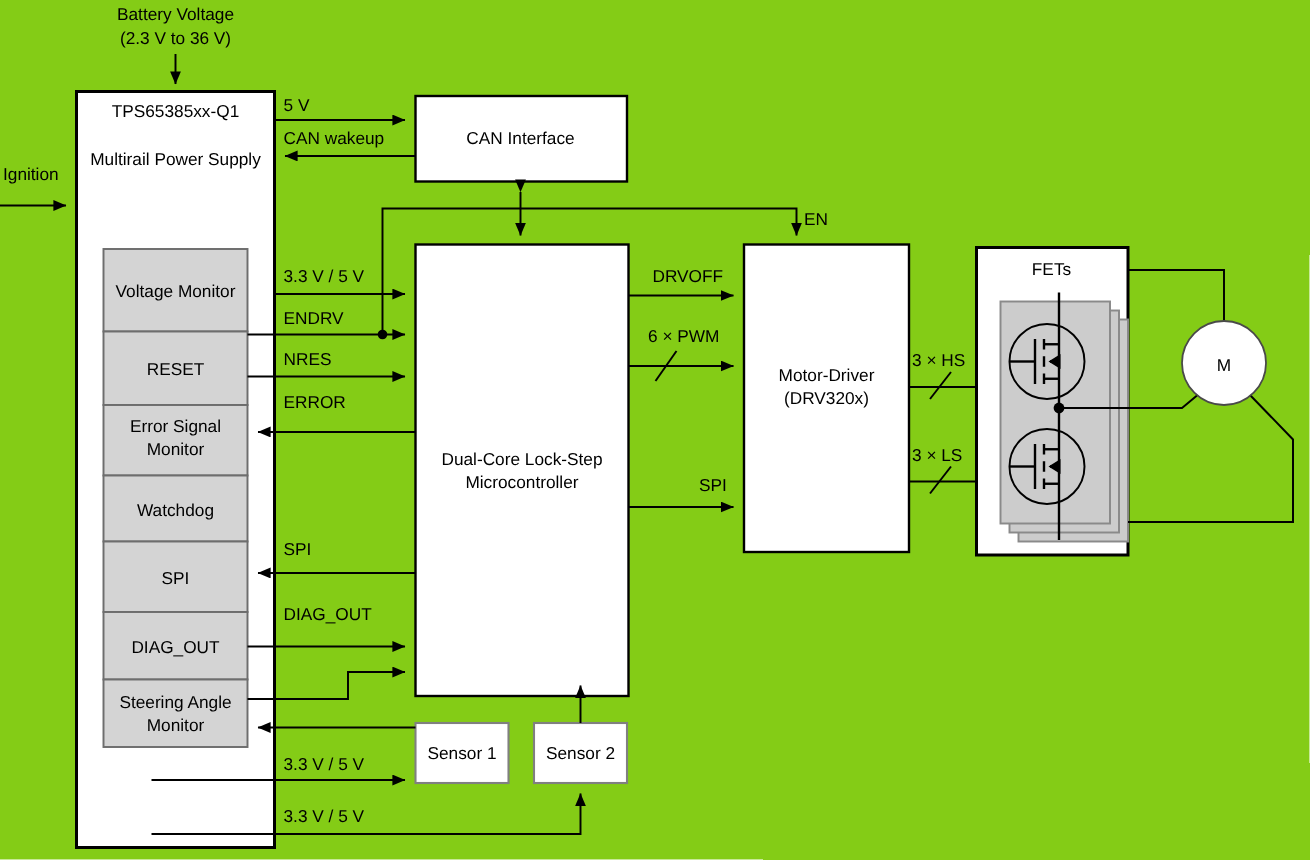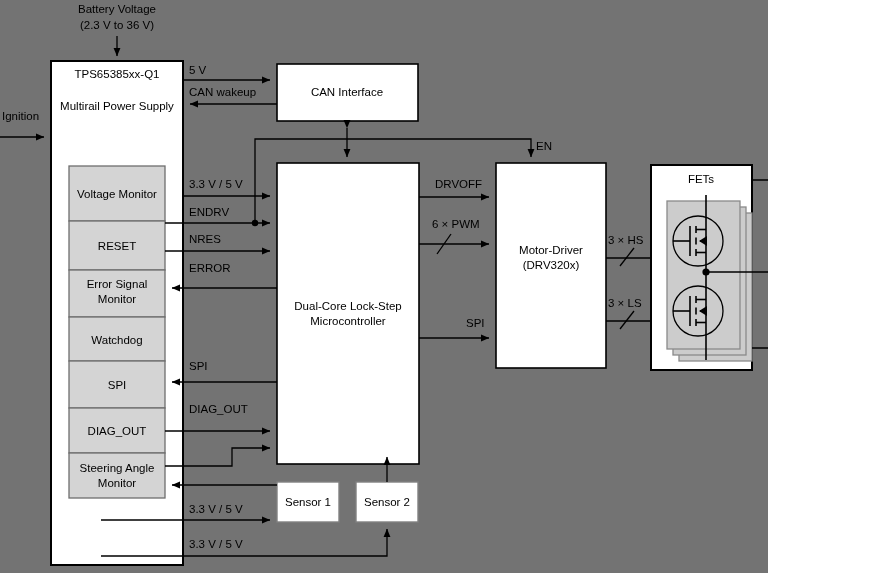--- a/index.html
+++ b/index.html
@@ -1,17 +1,17 @@
 <!DOCTYPE html>
 <html><head>
 <meta charset="utf-8">
 <style>
   html,body{margin:0;padding:0;background:#ffffff;}
   body{font-family:"Liberation Sans","DejaVu Sans",sans-serif;}
-  #root{position:relative;width:768px;height:573px;background:#737373;overflow:hidden;}
+  #root{position:relative;width:873px;height:573px;background:#84cc16;overflow:hidden;}
   svg{position:absolute;left:0;top:0;width:873px;height:573px;}
   text{font-family:"Liberation Sans","DejaVu Sans",sans-serif;fill:#000000;}
   .lbl{font-size:11.5px;}
   .blk-lbl{font-size:11.5px;}
   .wire{stroke:#000000;stroke-width:1.3px;fill:none;}
   .box-outer{fill:#ffffff;stroke:#000000;stroke-width:2px;}
   .box-plain{fill:#ffffff;stroke:#000000;stroke-width:1.6px;}
   .box-shadow{fill:#ffffff;stroke:#808080;stroke-width:1.4px;}
   .box-gray{fill:#d4d4d4;stroke:#6e6e6e;stroke-width:1.3px;}
   .fet-card{fill:#cccccc;stroke:#8a8a8a;stroke-width:1.3px;}

